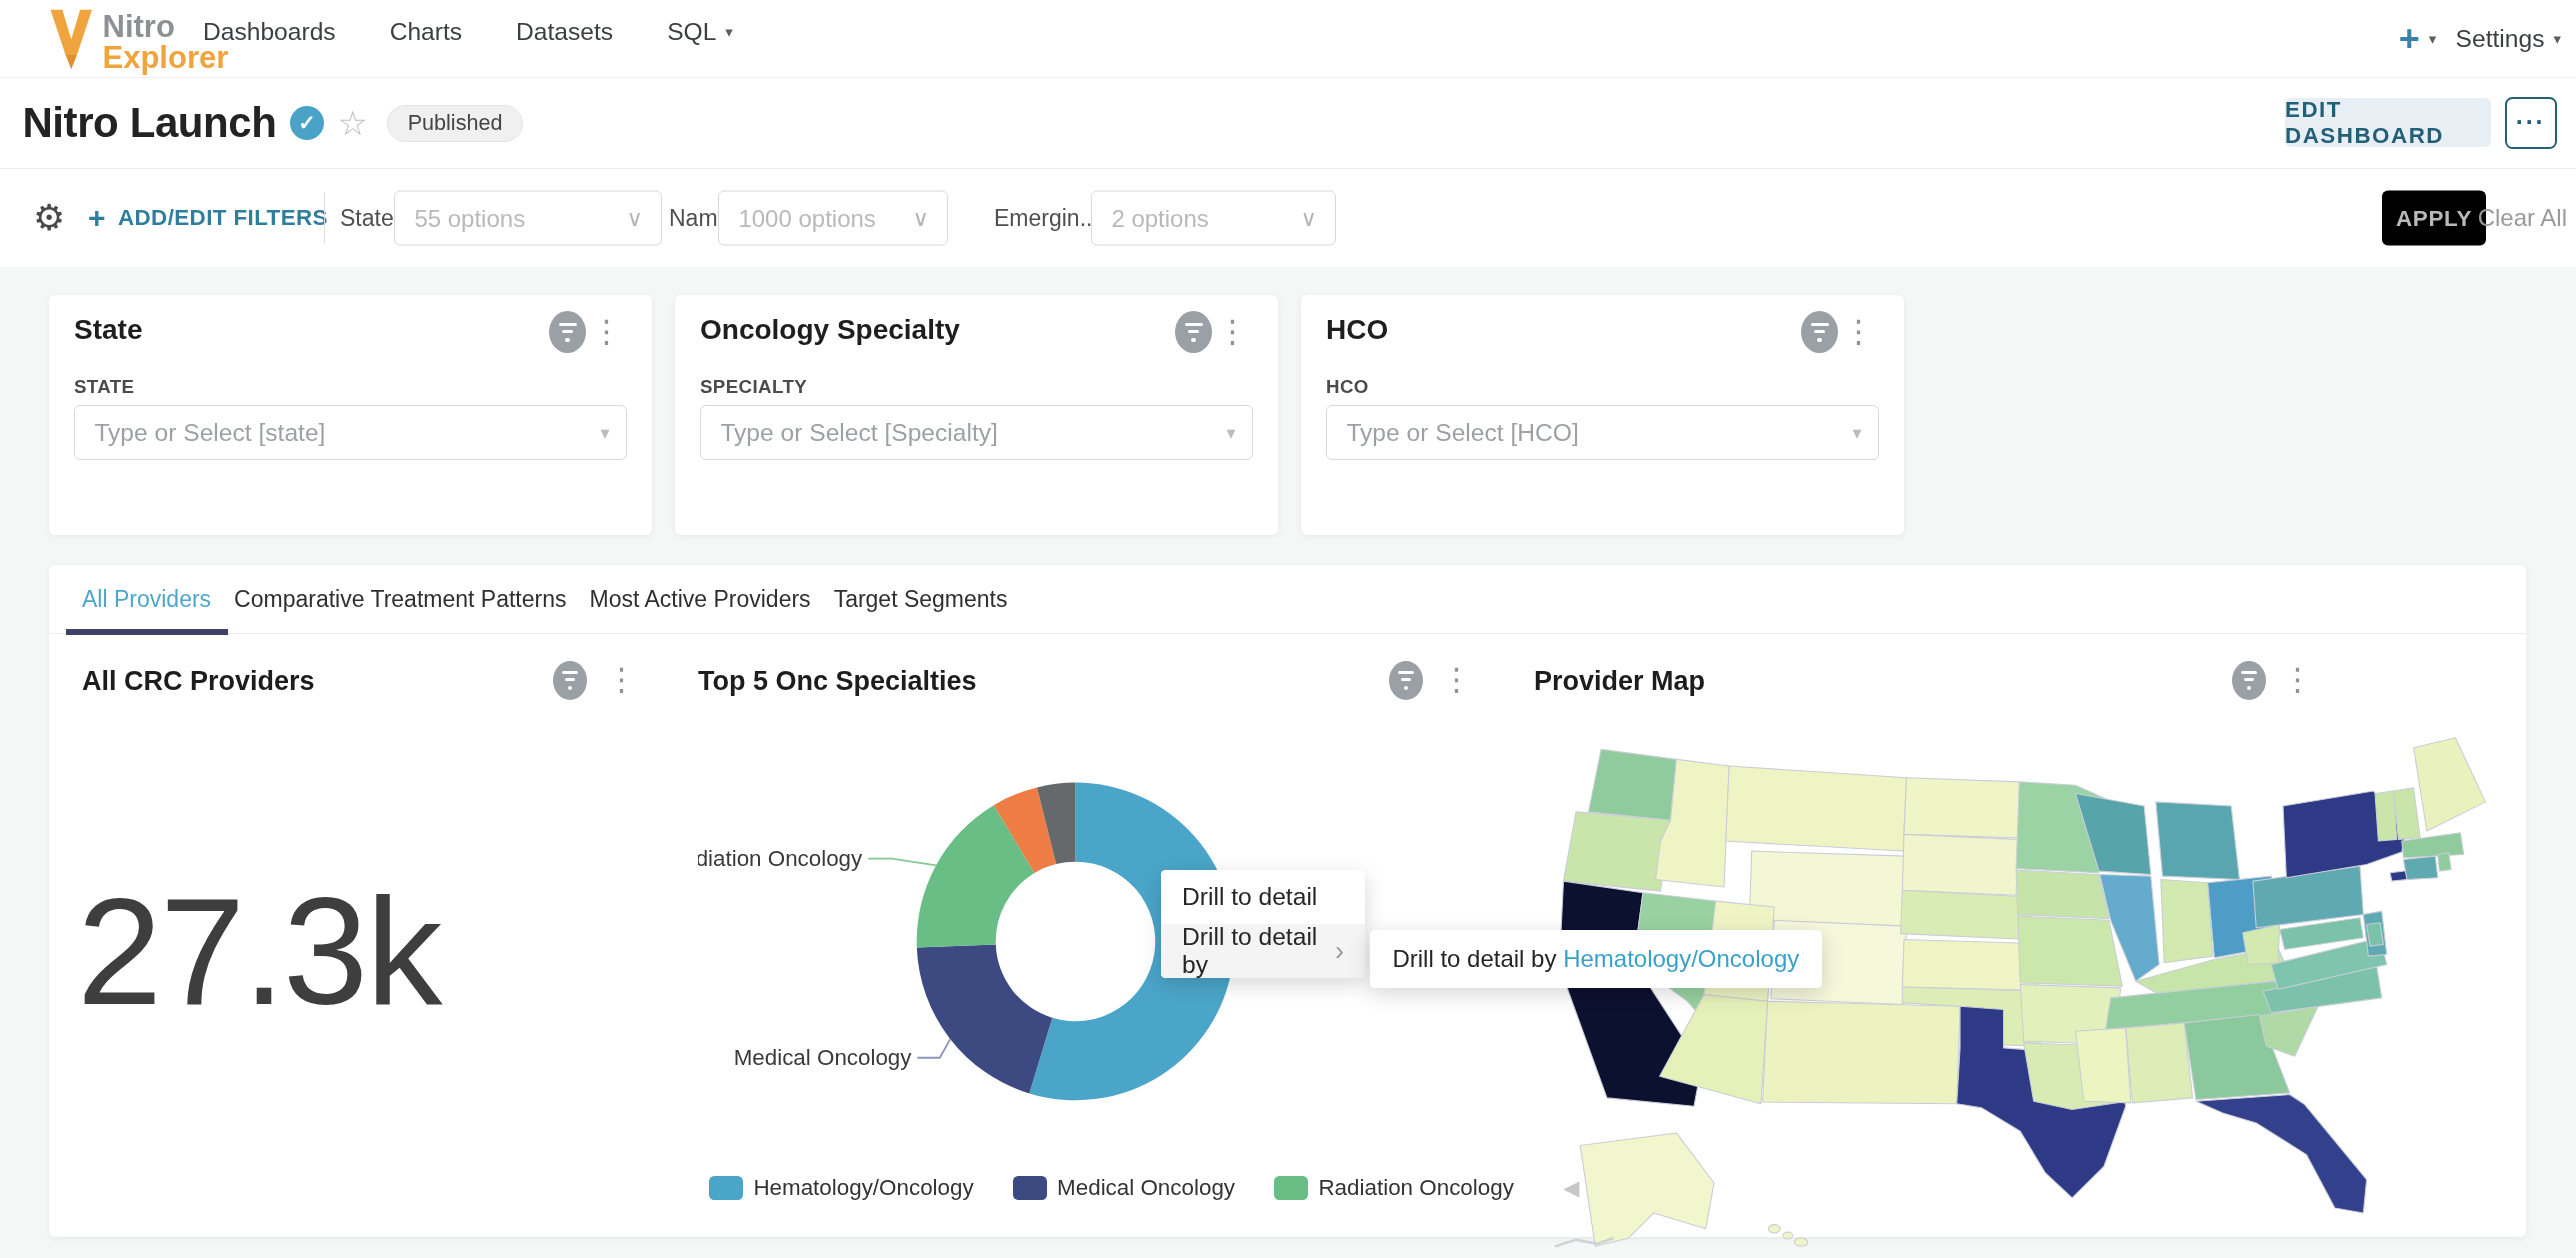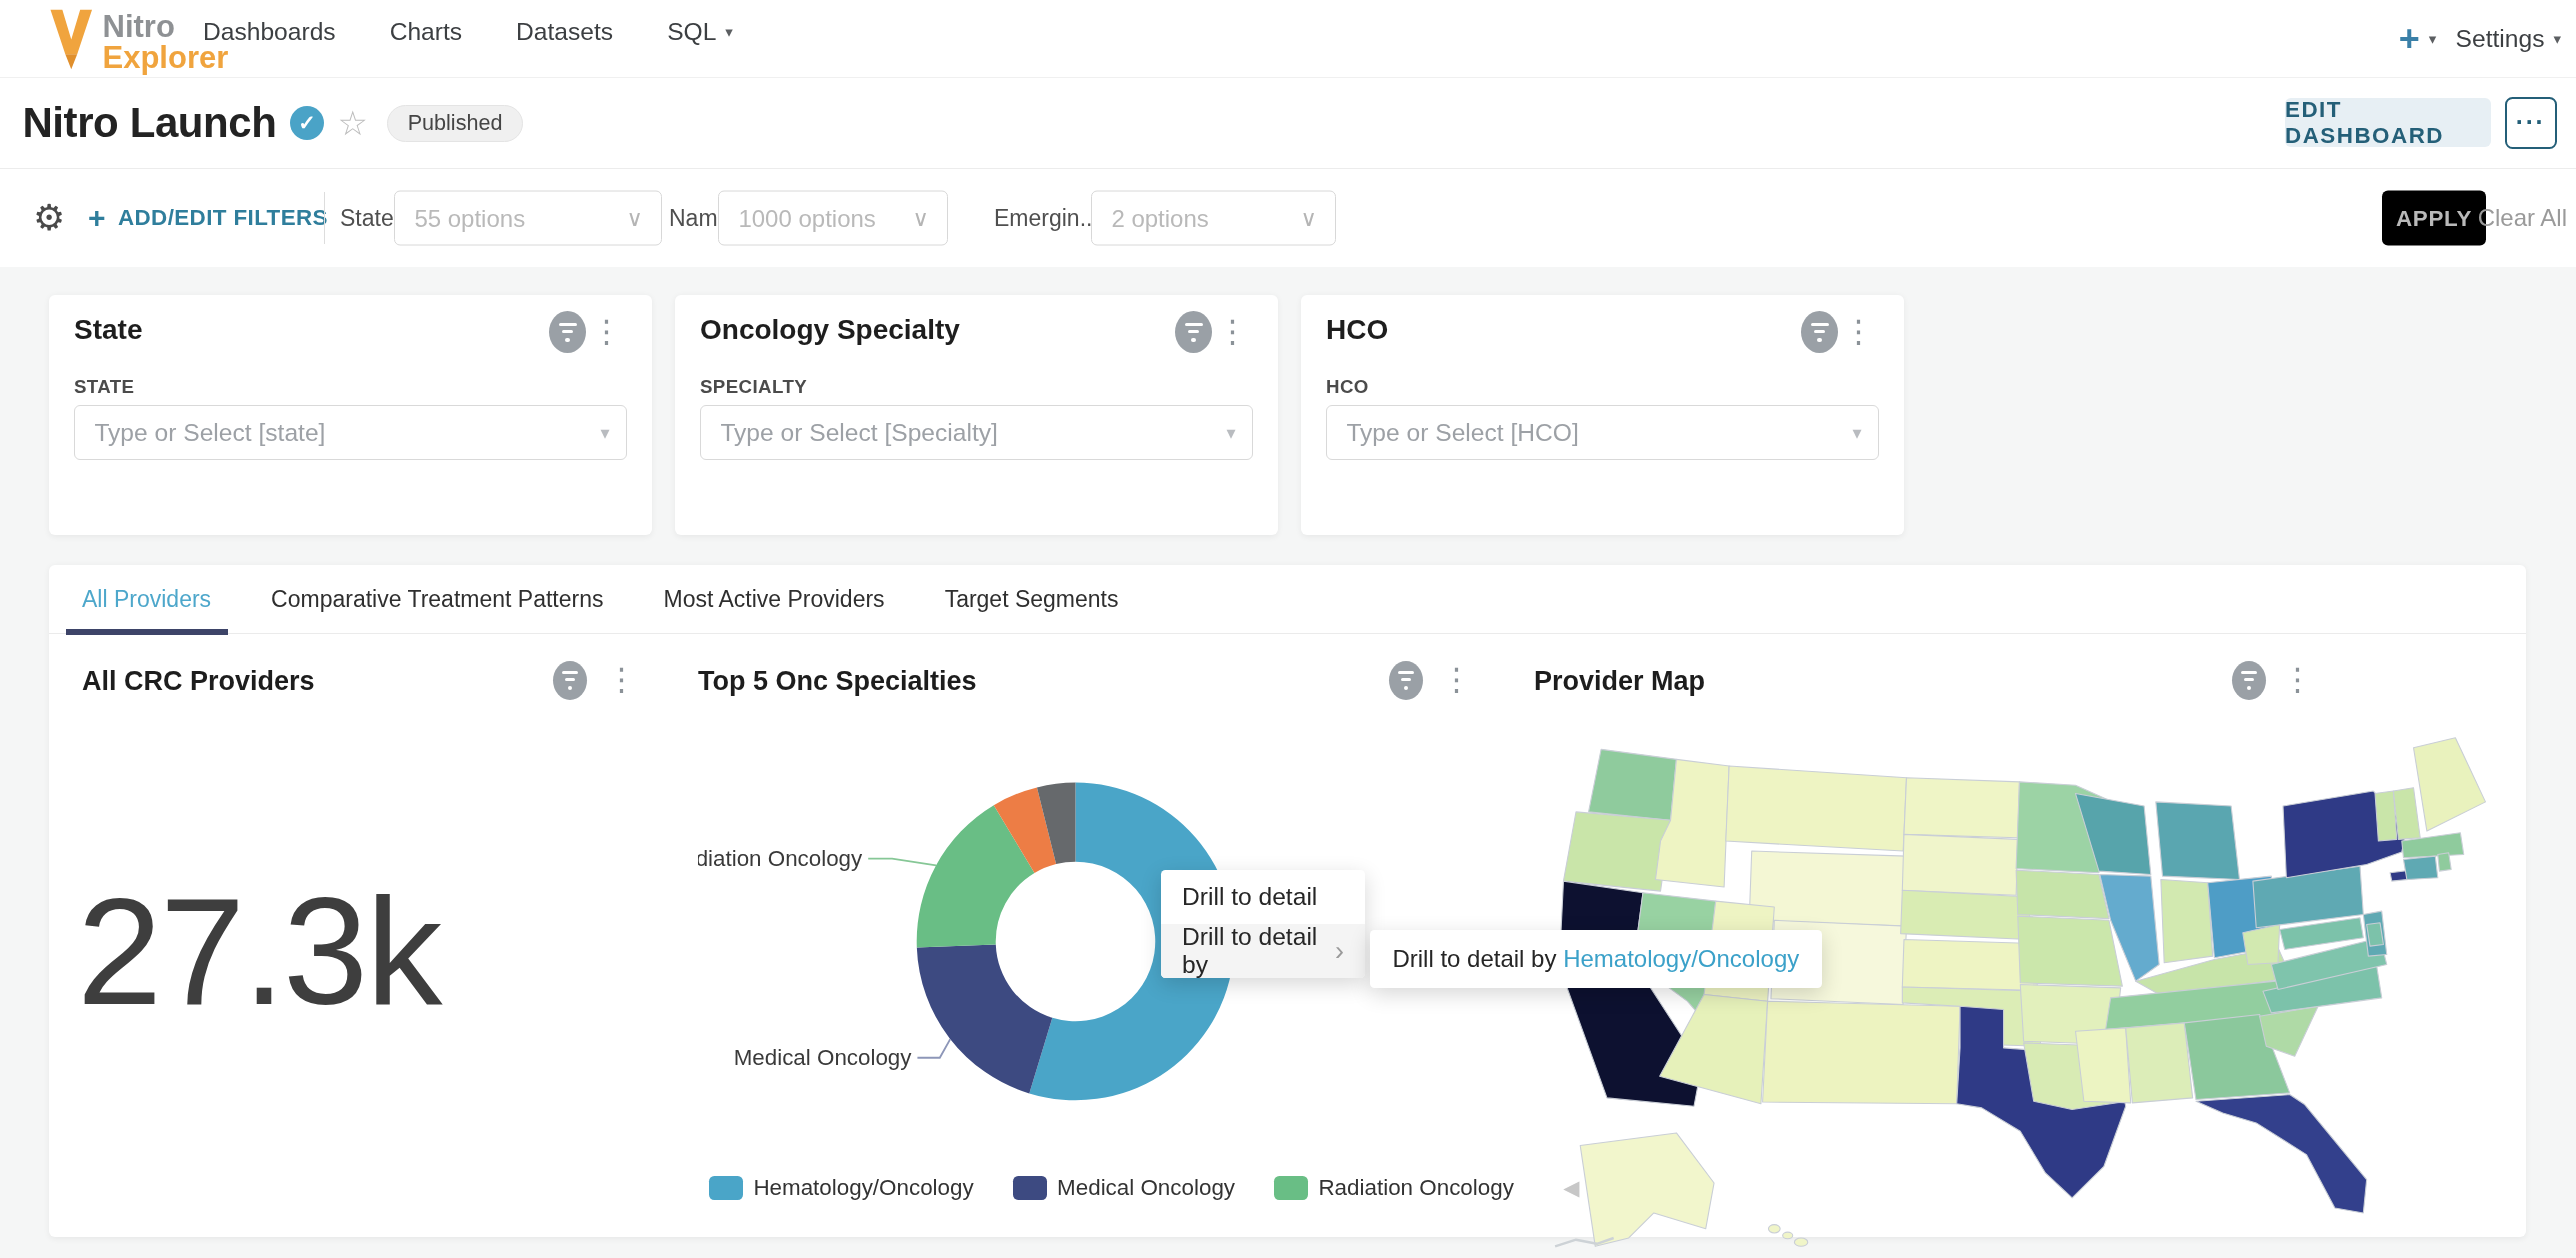--- a/index.html
+++ b/index.html
@@ -52,21 +52,21 @@
   .fcard .fbadge{right:66px;top:16.4px}
   .kebab{position:absolute;font-size:31px;color:#8b9298;line-height:1;cursor:pointer}
   .fcard .kebab{right:30px;top:21px}
   .field-label{position:absolute;left:25px;top:81px;font-size:18.7px;font-weight:700;color:#4b4b4b;letter-spacing:0.4px}
   .card-select{position:absolute;left:25px;right:25px;top:110px;height:55px;border:1.1px solid #d9d9d9;border-radius:6px;display:flex;align-items:center;padding:0 16.4px 0 19.4px;cursor:pointer;background:#fff}
   .card-ph{font-size:24.6px;color:#9da1a6;flex:1}
   .card-caret{font-size:18px;color:#b9bcc0}
 
   
   .panel{position:absolute;left:49px;top:565px;width:2477px;height:672px;background:#fff;border-radius:6px;box-shadow:0 1.5px 6px rgba(0,0,0,.06)}
-  .tabs{position:absolute;left:0;right:0;top:0;height:69px;border-bottom:1.5px solid #ebebeb;display:flex;align-items:center;padding-left:33px;gap:60px}
+  .tabs{position:absolute;left:0;right:0;top:0;height:69px;border-bottom:1.5px solid #ebebeb;display:flex;align-items:center;padding-left:33px;gap:23px}
   .tab{height:100%;display:flex;align-items:center;font-size:23px;color:#2f2f2f;position:relative;cursor:pointer}
   .tab.active{color:#4da7cb}
   .tab.active::after{content:"";position:absolute;left:-16.4px;right:-16.4px;bottom:-1.5px;height:5.2px;background:#3d4468}
   .sec-h{position:absolute;top:101px;font-size:27px;font-weight:700;color:#1d1d1d}
   .mini-badge{width:34px;height:39px}
   .mini-badge i:nth-child(1){width:16.4px}.mini-badge i:nth-child(2){width:10.4px}
 
   .big-number{position:absolute;left:28px;top:298px;font-size:153px;font-weight:400;color:#3e3e3e;letter-spacing:-2.2px}
 
   .donut-svg{position:absolute;left:649px;top:149px}

